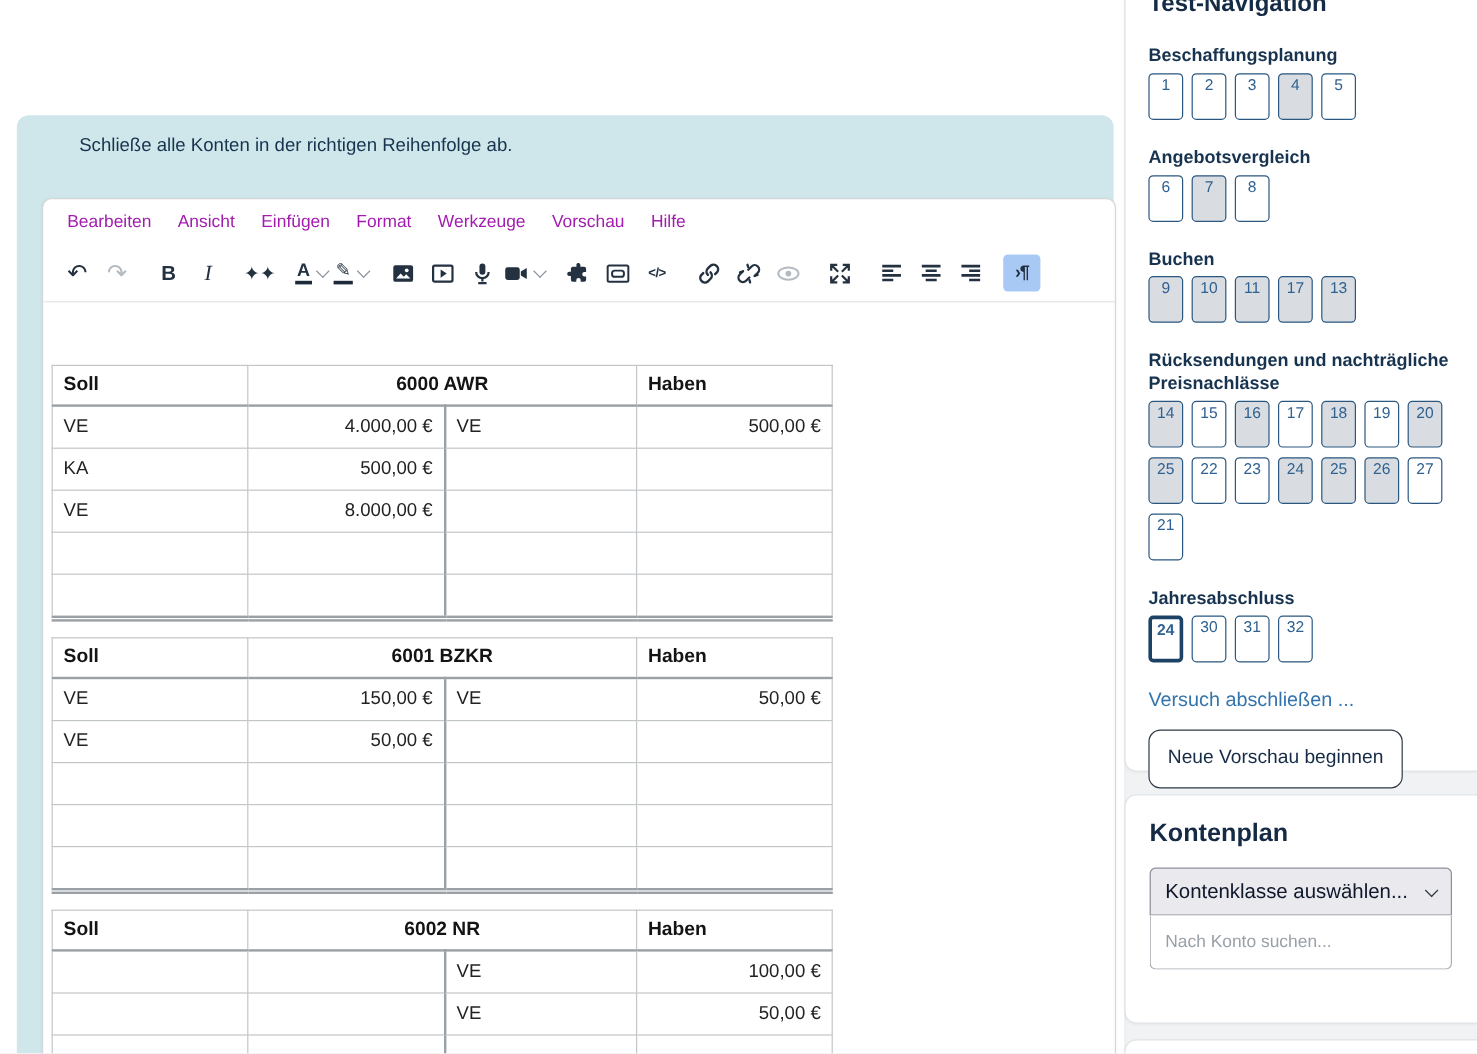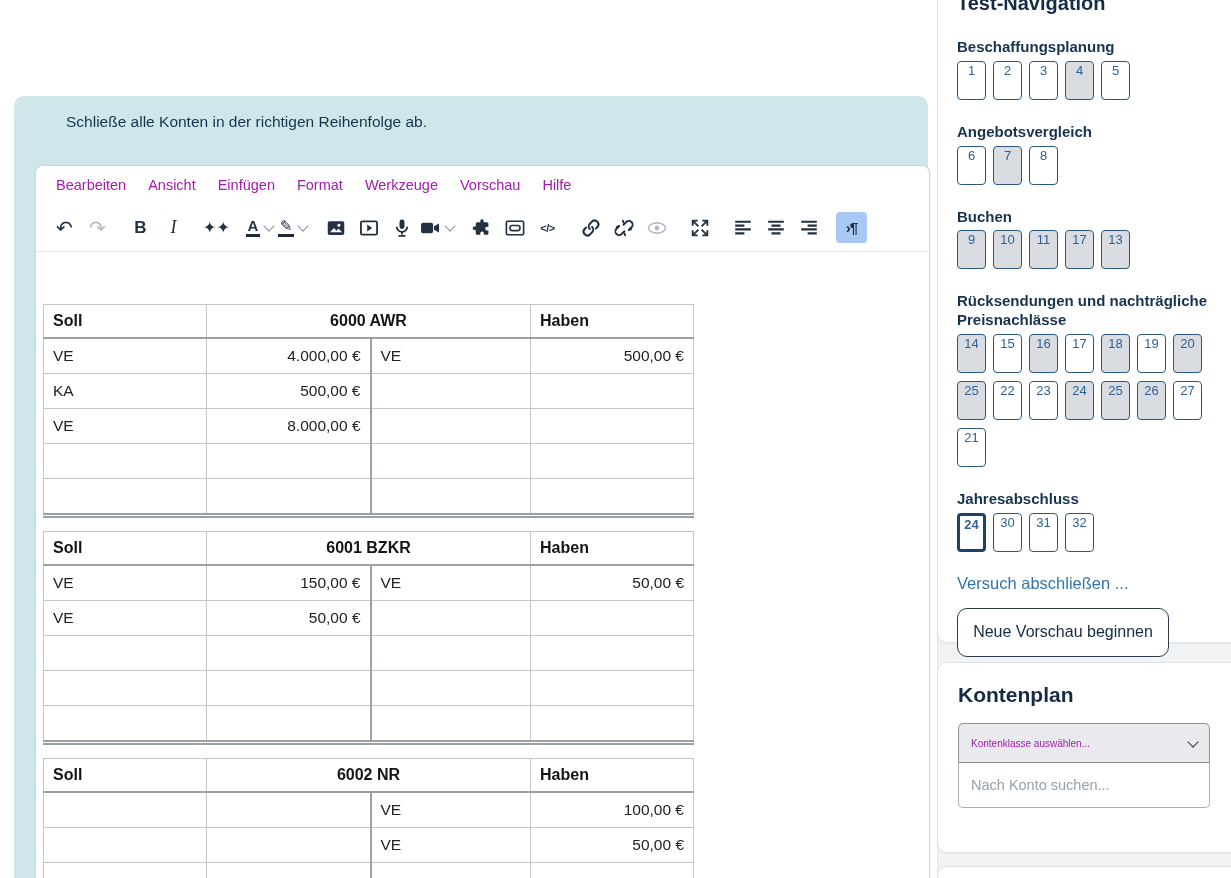--- a/index.html
+++ b/index.html
@@ -52,21 +52,21 @@
   .nav-label{font-size:15px;font-weight:700;color:#173350;margin:0 0 4px 0;line-height:1.25;}
   .nav-btns{display:flex;flex-wrap:wrap;gap:8px 7px;}
   .qbtn{width:29px;height:39px;border:1.6px solid #2a5780;border-radius:4px;background:#fff;color:#2f6191;font-size:13px;font-family:inherit;display:flex;justify-content:center;align-items:flex-start;padding:1px 0 0 0;box-sizing:border-box;}
   .qbtn.done{background:#d9dde2;}
   .qbtn.current{border:3px solid #1c4366;font-weight:700;}
   .finish-link{display:block;margin-top:22px;font-size:16.5px;color:#3374ad;text-decoration:none;}
   .new-preview{margin-top:15px;width:212px;height:49px;border:1px solid #2e3a46;border-radius:10px;background:#fff;color:#152b46;font-size:16px;font-family:inherit;display:flex;align-items:center;justify-content:center;}
 
   .konten-card{top:662px;height:191px;padding:20px 0 0 20px;}
   .konten-title{font-size:21px;font-weight:600;color:#152a45;}
-  .kk-select{margin-top:16px;width:252px;height:40px;background:#e9e9ee;border:1px solid #8e8e99;border-radius:5px 5px 0 0;display:flex;align-items:center;justify-content:space-between;padding:0 12px;box-sizing:border-box;font-size:10px;color:#a21caf;}
+  .kk-select{margin-top:16px;width:252px;height:40px;background:#e9e9ee;border:1px solid #8e8e99;border-radius:5px 5px 0 0;display:flex;align-items:center;justify-content:space-between;padding:0 12px;box-sizing:border-box;font-size:17px;color:#0f172a;}
   .kk-select .chev{border-color:#333a42;margin-top:-2px;}
   .kk-search{display:block;width:252px;height:45px;border:1px solid #a9aeb4;border-top:none;border-radius:0 0 5px 5px;padding:0 12px;box-sizing:border-box;font-size:14.5px;font-family:inherit;color:#222;outline:none;}
   .kk-search::placeholder{color:#98a0a8;}
   .third-card{top:866px;height:60px;}
 </style>
 </head>
 <body>
 
 <div id="stage">
 

